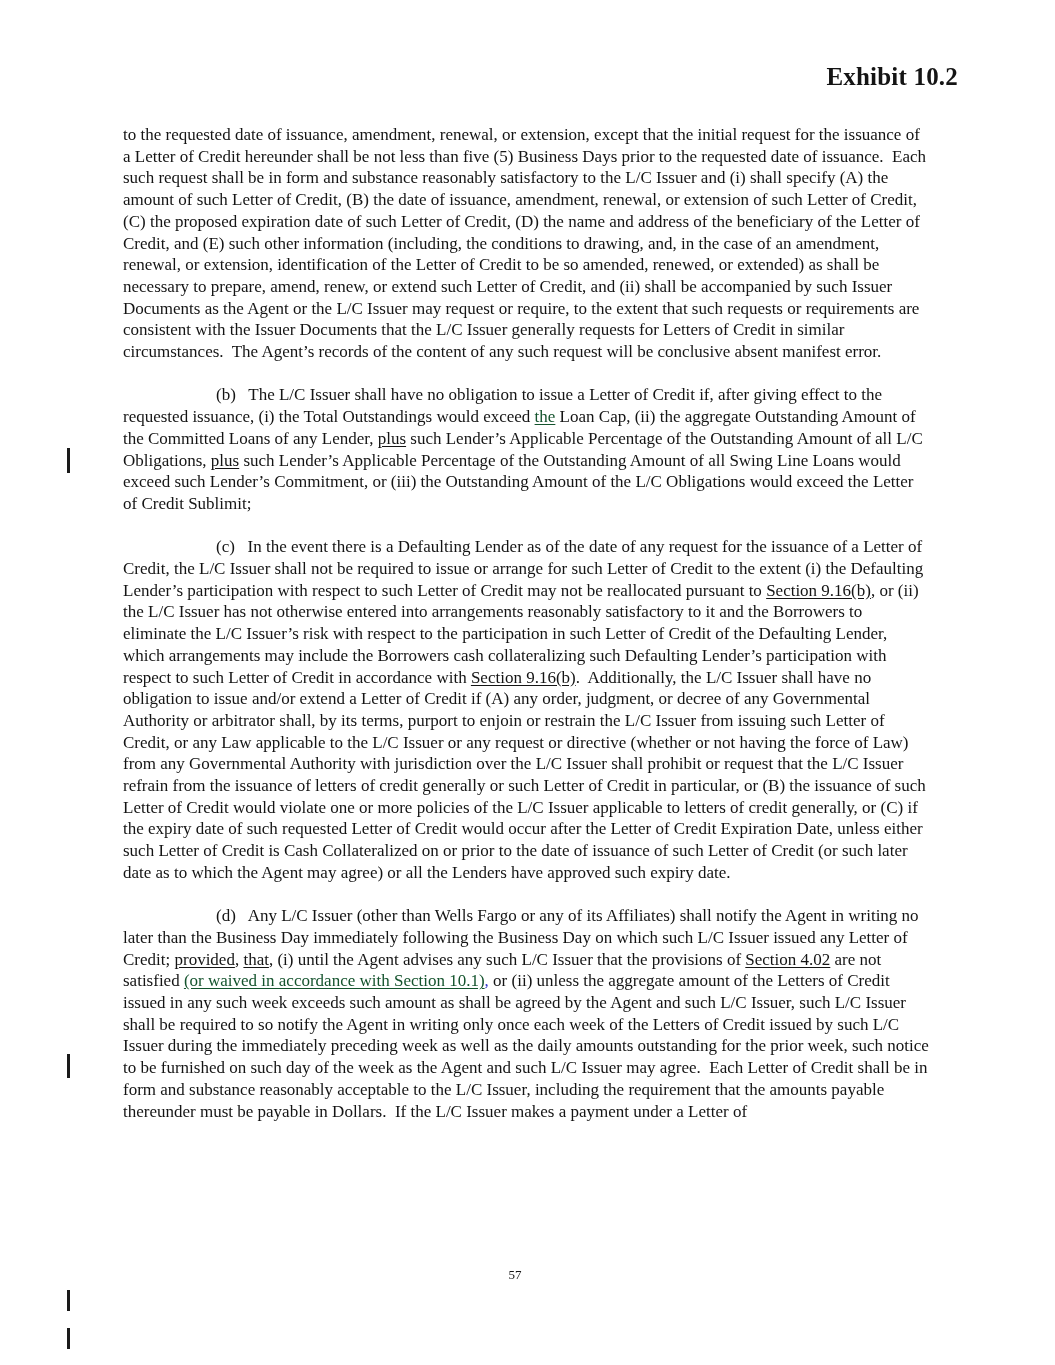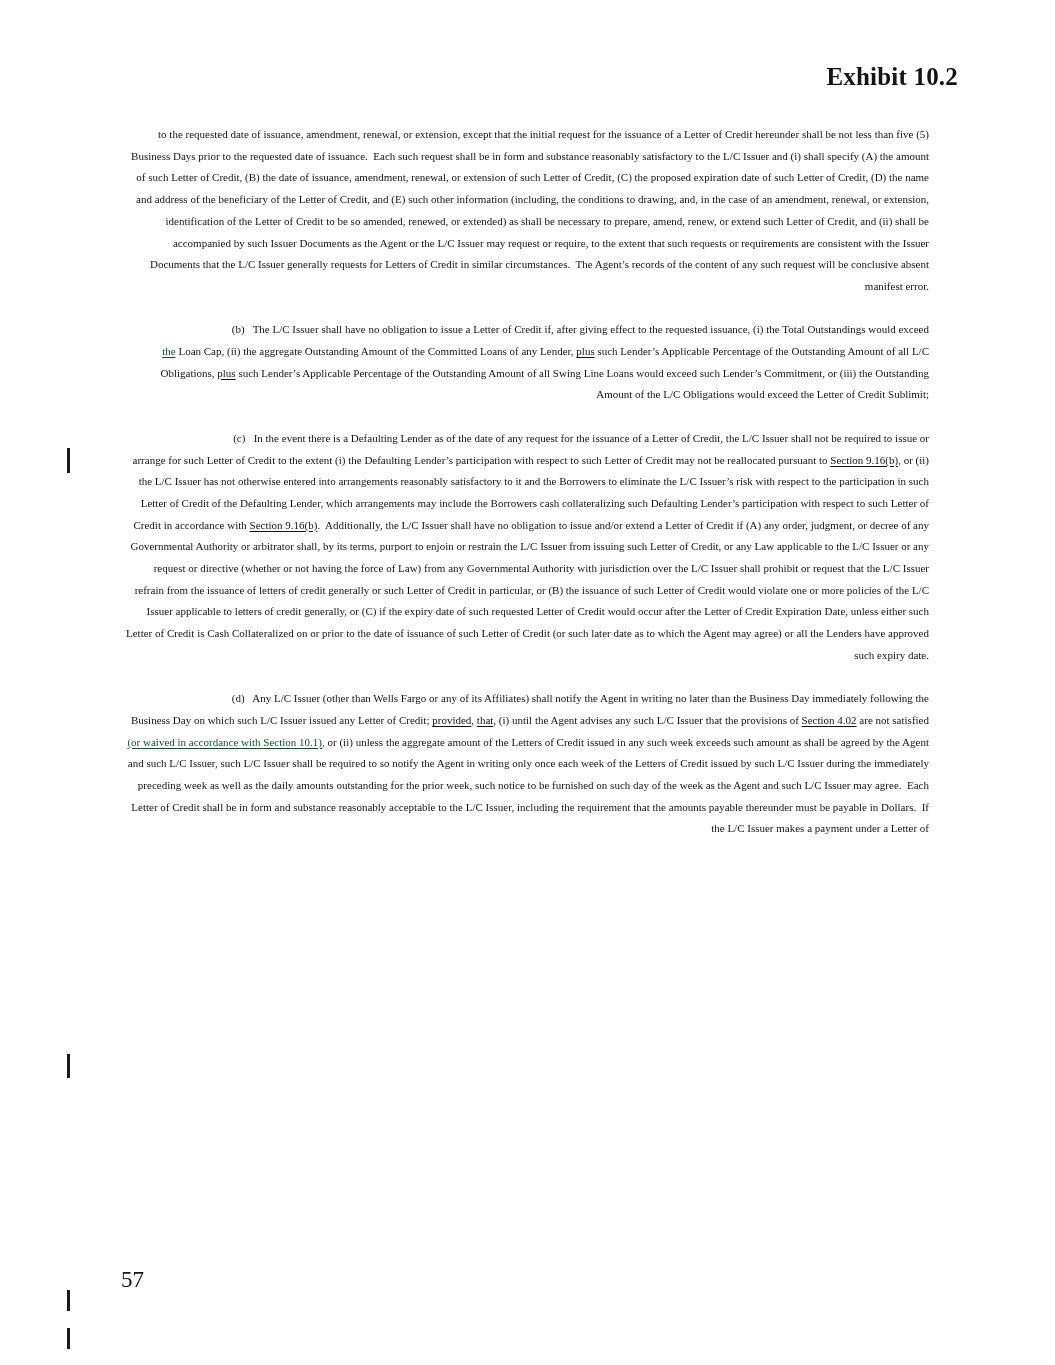--- a/index.html
+++ b/index.html
@@ -21,23 +21,23 @@
     right: 97px;
     font-size: 25px;
     font-weight: bold;
     letter-spacing: 0.2px;
   }
   .document-body {
     position: absolute;
     top: 124px;
     left: 123px;
     width: 806px;
-    font-size: 11px;
+    font-size: 17px;
     line-height: 21.7px;
-    text-align: right;
+    text-align: left;
     white-space: pre-wrap;
   }
   .para {
     margin: 0 0 21.7px 0;
   }
   .para.indent {
     text-indent: 93px;
   }
   .run { color: inherit; }
   .run.u {
@@ -49,24 +49,24 @@
     color: #14532d;
     text-decoration: underline;
     text-underline-offset: 2px;
   }
   .run.insp {
     color: #3233cb;
   }
   .page-footer {
     position: absolute;
     top: 1267px;
-    left: 121px;
+    left: 112px;
     width: 806px;
-    text-align: left;
-    font-size: 23px;
+    text-align: center;
+    font-size: 13px;
   }
   .change-bar {
     position: absolute;
     left: 67px;
     width: 3px;
     background: #1a1a1a;
   }
   .change-bar.cb1 { top: 448px; height: 25px; }
   .change-bar.cb2 { top: 1054px; height: 24px; }
   .change-bar.cb3 { top: 1290px; height: 21px; }

